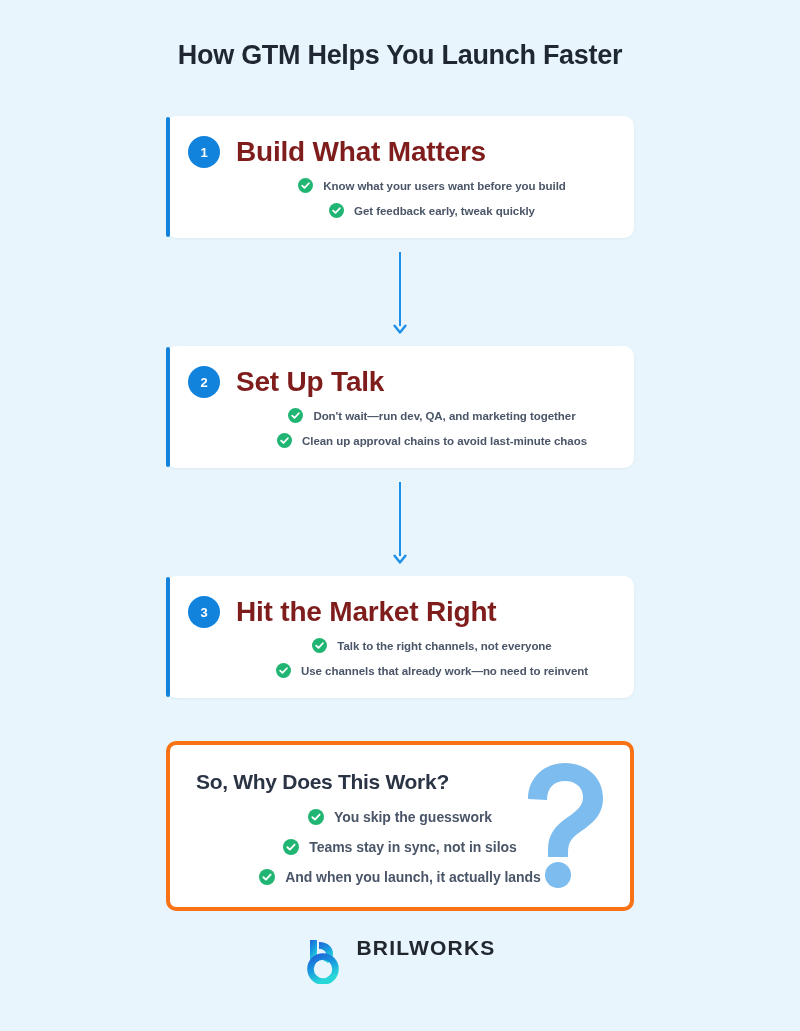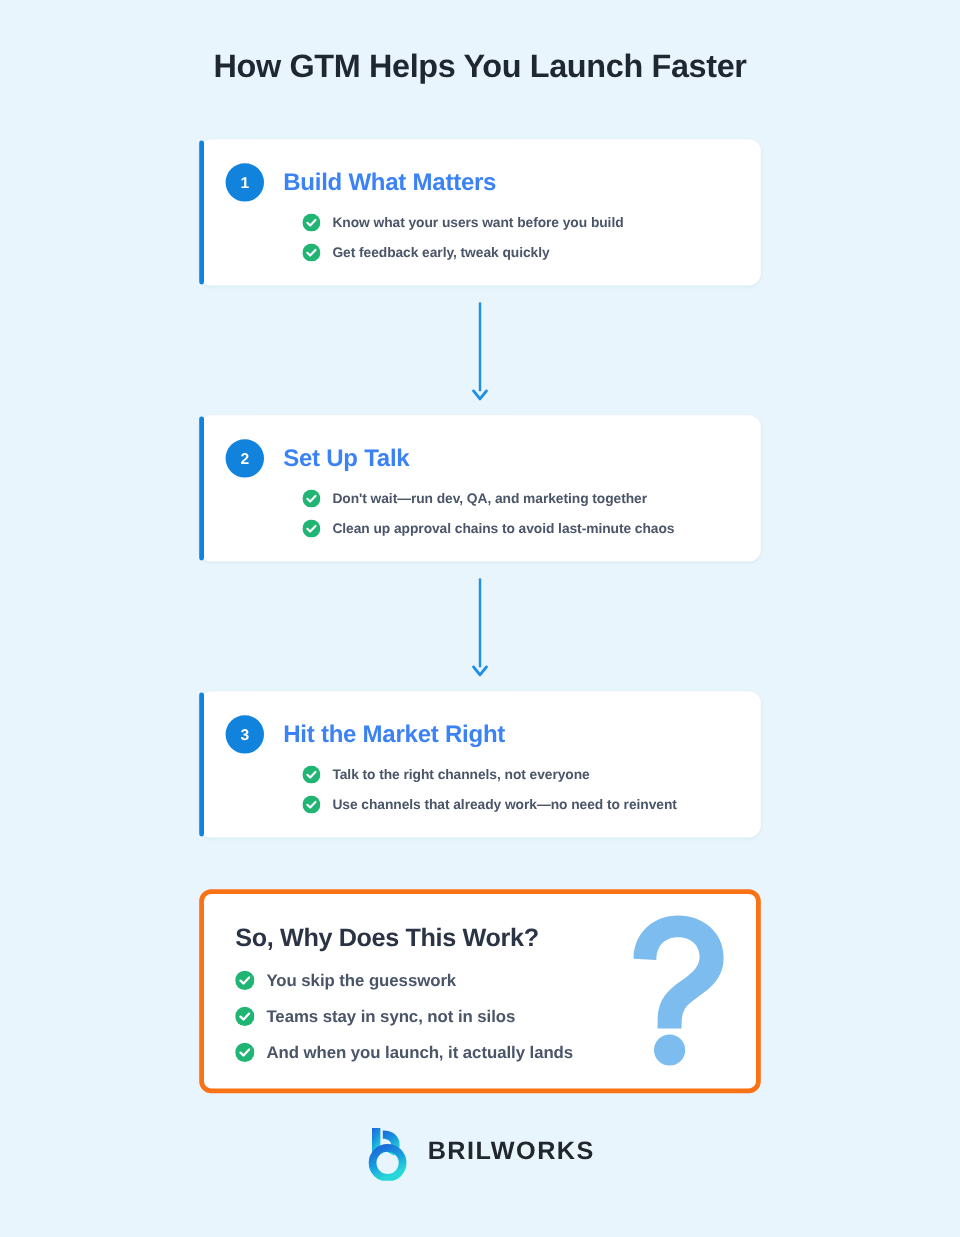--- a/index.html
+++ b/index.html
@@ -77,37 +77,38 @@
     color: #ffffff;
     font-size: 13px;
     font-weight: bold;
     display: flex;
     align-items: center;
     justify-content: center;
     line-height: 1;
   }
 
   .step-title {
-    font-size: 20px;
-    font-weight: bold;
-    color: #3b82f6;
+    font-size: 28px;
+    font-weight: bold;
+    color: #7f1d1d;
     letter-spacing: -0.2px;
   }
 
   .bullets {
     list-style: none;
     margin-left: 64px;
     margin-top: 10px;
   }
 
   .bullet {
     display: flex;
     align-items: center;
     gap: 10px;
     margin-bottom: 10px;
+    justify-content: center;
   }
   .bullet:last-child { margin-bottom: 0; }
 
   .check {
     flex: 0 0 15px;
     width: 15px;
     height: 15px;
     position: relative;
     display: block;
   }
@@ -185,21 +186,21 @@
   }
   .question-mark svg { display: block; }
 
   
   .footer-logo {
     position: absolute;
     left: 0;
     top: 936px;
     width: 800px;
     display: flex;
-    align-items: center;
+    align-items: flex-start;
     justify-content: center;
     gap: 12px;
   }
 
   .logo-mark { width: 40px; height: 48px; display: block; }
   .logo-mark svg { display: block; }
 
   .logo-word {
     font-size: 21px;
     font-weight: bold;

